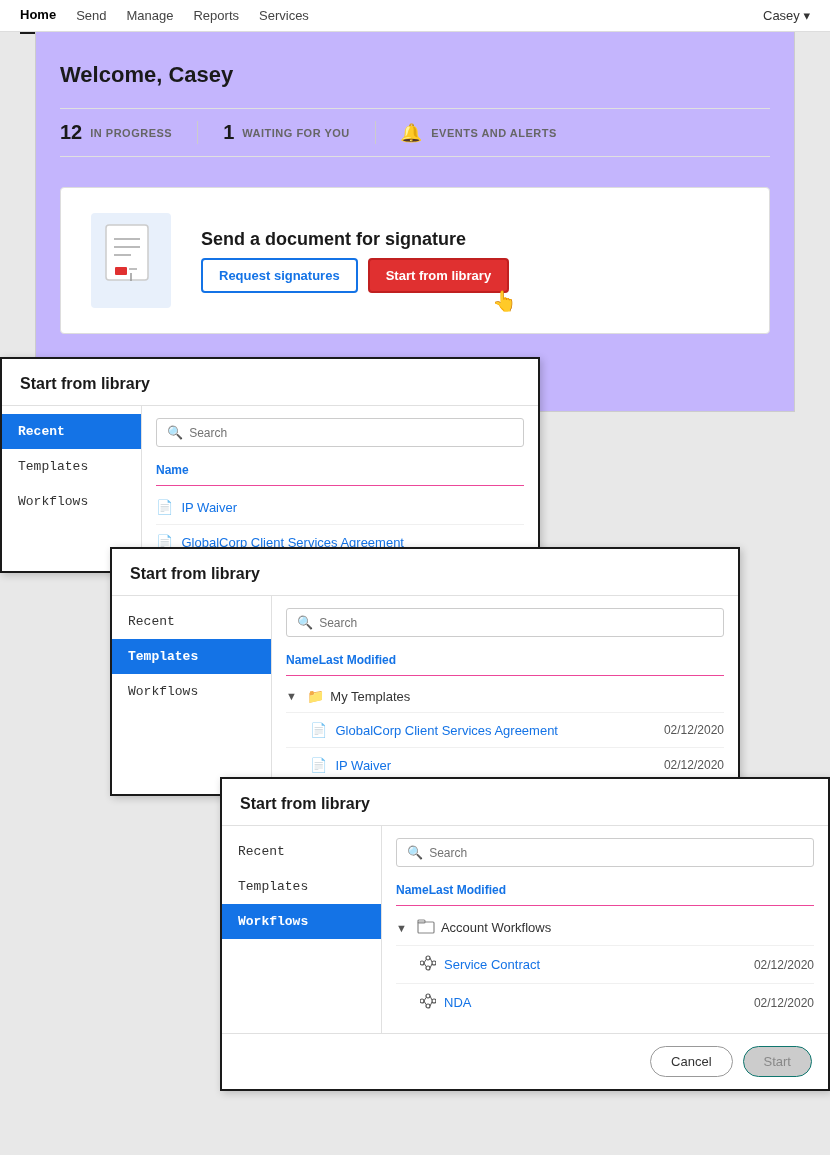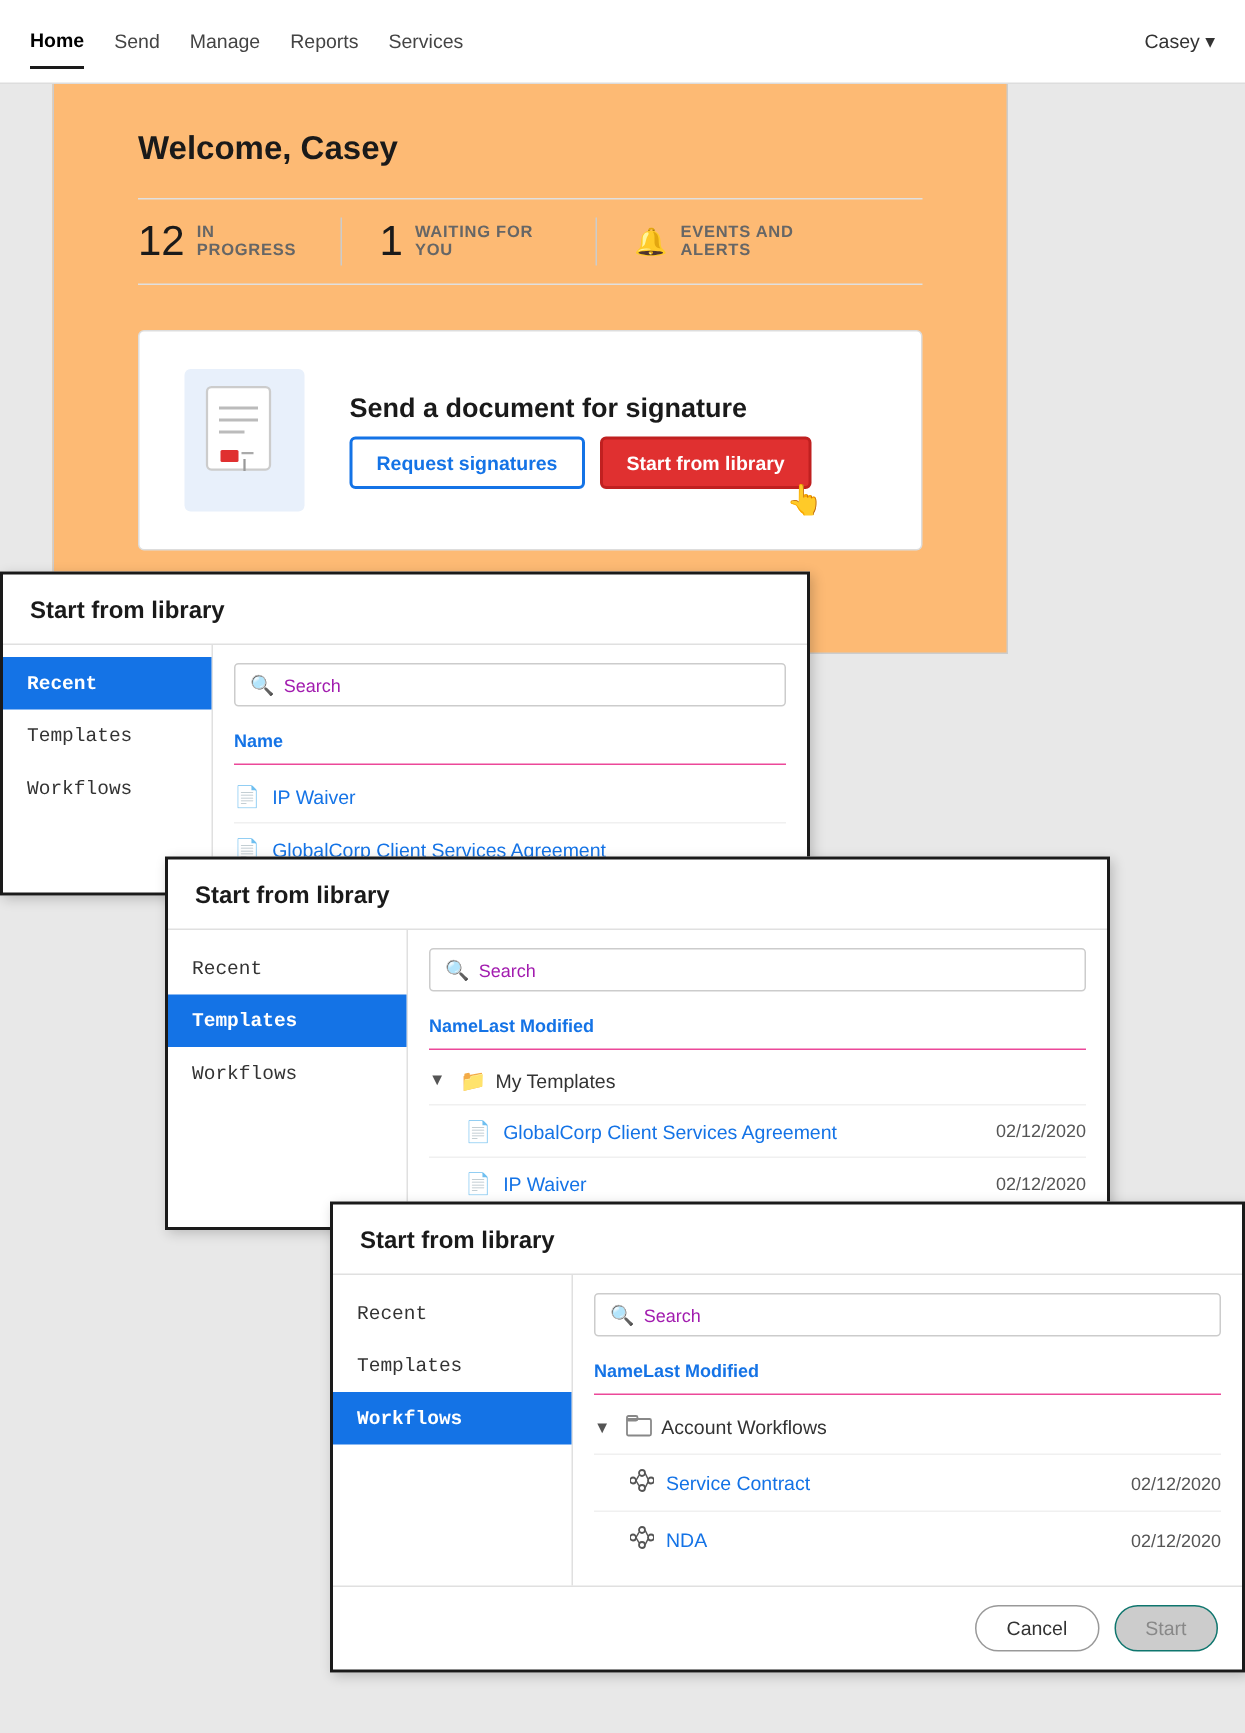--- a/index.html
+++ b/index.html
@@ -12,21 +12,21 @@
       font-size: 13px;
     }
 
     
     .top-nav {
       background: #fff;
       border-bottom: 1px solid #ddd;
       display: flex;
       align-items: center;
       padding: 0 20px;
-      height: 56px;
+      height: 32px;
       position: relative;
     }
     .nav-items {
       display: flex;
       align-items: center;
       gap: 20px;
       flex: 1;
     }
     .nav-item {
       font-size: 13px;
@@ -41,24 +41,24 @@
       font-weight: bold;
     }
     .nav-user {
       font-size: 13px;
       color: #333;
       cursor: pointer;
     }
 
     
     .main-page {
-      background: #fdba74;
+      background: #c4b5fd;
       margin: 0;
-      padding: 30px 56px;
-      width: 637px;
+      padding: 30px 24px;
+      width: 760px;
       margin-left: 35px;
       margin-top: 0;
       border: 1px solid #ccc;
       border-top: none;
       min-height: 380px;
     }
 
     .welcome-title {
       font-size: 22px;
       font-weight: bold;
@@ -80,22 +80,22 @@
       align-items: center;
       gap: 8px;
       padding-right: 25px;
       margin-right: 25px;
       border-right: 1px solid #ccc;
     }
     .stat-item:last-child {
       border-right: none;
     }
     .stat-number {
-      font-size: 28px;
-      font-weight: normal;
+      font-size: 20px;
+      font-weight: bold;
       color: #1a1a1a;
     }
     .stat-label {
       font-size: 11px;
       color: #666;
       font-weight: bold;
       letter-spacing: 0.5px;
     }
     .bell-icon {
       font-size: 18px;
@@ -242,21 +242,21 @@
       padding: 6px 10px;
       margin-bottom: 12px;
       gap: 6px;
     }
     .search-icon-inline {
       color: #888;
       font-size: 13px;
     }
     .search-input-text {
       font-size: 12px;
-      color: #a21caf;
+      color: #737373;
       text-align: center;
     }
 
     .col-header {
       display: flex;
       justify-content: flex-start;
       padding: 4px 0 8px;
       border-bottom: 1px solid #ec4899;
       margin-bottom: 4px;
     }

